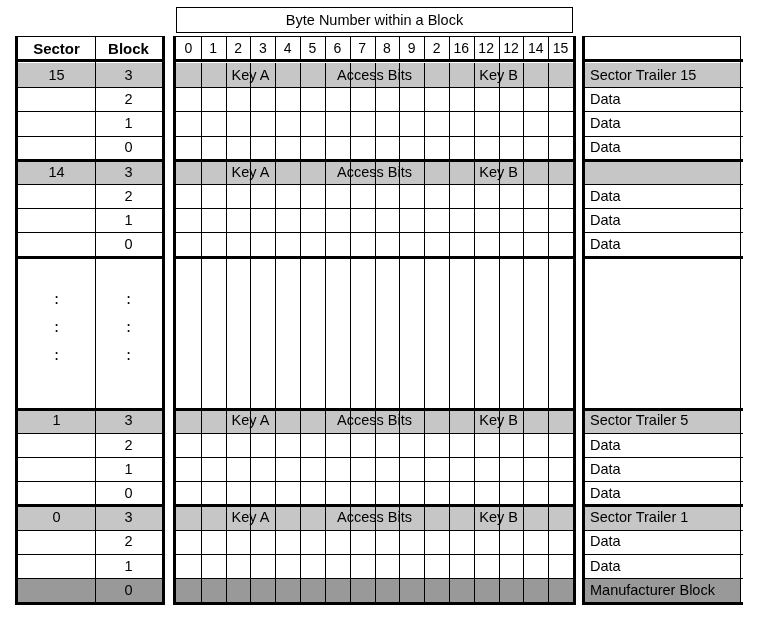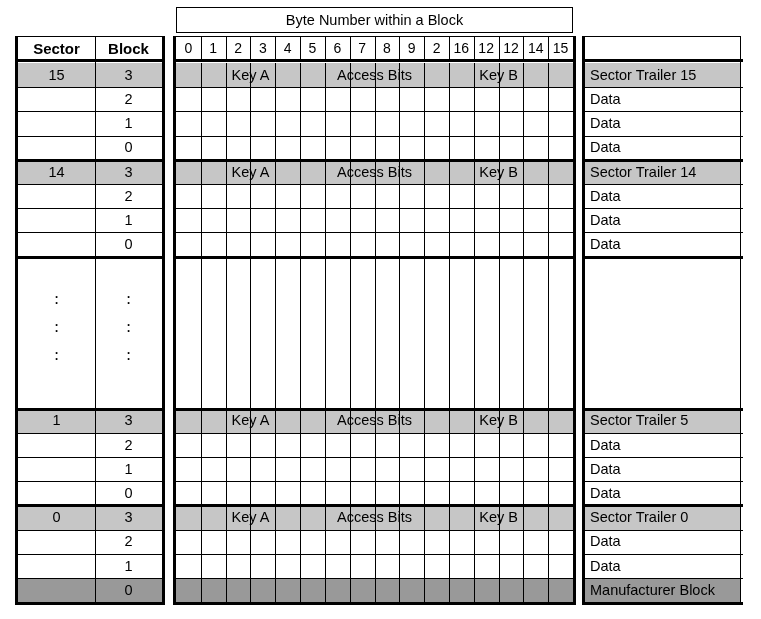--- a/index.html
+++ b/index.html
@@ -410,21 +410,20 @@
     <div class="cell center" style="left: 95px; top: 63px; width: 67px; height: 24.2px; z-index: 3;">3</div>
     <div class="cell left" style="left: 585px; top: 63px; width: 155px; height: 24.2px; z-index: 3;">Sector Trailer 15</div>
     <div class="cell center" style="left: 95px; top: 87.2px; width: 67px; height: 24.2px; z-index: 3;">2</div>
     <div class="cell left" style="left: 585px; top: 87.2px; width: 155px; height: 24.2px; z-index: 3;">Data</div>
     <div class="cell center" style="left: 95px; top: 111.4px; width: 67px; height: 24.2px; z-index: 3;">1</div>
     <div class="cell left" style="left: 585px; top: 111.4px; width: 155px; height: 24.2px; z-index: 3;">Data</div>
     <div class="cell center" style="left: 95px; top: 135.6px; width: 67px; height: 24.2px; z-index: 3;">0</div>
     <div class="cell left" style="left: 585px; top: 135.6px; width: 155px; height: 24.2px; z-index: 3;">Data</div>
     <div class="cell center" style="left: 18px; top: 159.8px; width: 77px; height: 24.2px; z-index: 3;">14</div>
     <div class="cell center" style="left: 95px; top: 159.8px; width: 67px; height: 24.2px; z-index: 3;">3</div>
-    <div class="cell left" style="left: 585px; top: 159.8px; width: 155px; height: 24.2px; z-index: 3;">Sector Trailer 14</div>
     <div class="cell center" style="left: 95px; top: 184px; width: 67px; height: 24.2px; z-index: 3;">2</div>
     <div class="cell left" style="left: 585px; top: 184px; width: 155px; height: 24.2px; z-index: 3;">Data</div>
     <div class="cell center" style="left: 95px; top: 208.2px; width: 67px; height: 24.2px; z-index: 3;">1</div>
     <div class="cell left" style="left: 585px; top: 208.2px; width: 155px; height: 24.2px; z-index: 3;">Data</div>
     <div class="cell center" style="left: 95px; top: 232.4px; width: 67px; height: 24.2px; z-index: 3;">0</div>
     <div class="cell left" style="left: 585px; top: 232.4px; width: 155px; height: 24.2px; z-index: 3;">Data</div>
     <div class="dots" style="left: 18px; top: 290.04px; width: 77px; height: 72.96px;">
       <div class="grp">:</div>
       <div class="grp">:</div>
       <div class="grp">:</div>
@@ -438,21 +437,21 @@
     <div class="cell center" style="left: 95px; top: 408.6px; width: 67px; height: 24.2px; z-index: 3;">3</div>
     <div class="cell left" style="left: 585px; top: 408.6px; width: 155px; height: 24.2px; z-index: 3;">Sector Trailer 5</div>
     <div class="cell center" style="left: 95px; top: 432.8px; width: 67px; height: 24.2px; z-index: 3;">2</div>
     <div class="cell left" style="left: 585px; top: 432.8px; width: 155px; height: 24.2px; z-index: 3;">Data</div>
     <div class="cell center" style="left: 95px; top: 457px; width: 67px; height: 24.2px; z-index: 3;">1</div>
     <div class="cell left" style="left: 585px; top: 457px; width: 155px; height: 24.2px; z-index: 3;">Data</div>
     <div class="cell center" style="left: 95px; top: 481.2px; width: 67px; height: 24.2px; z-index: 3;">0</div>
     <div class="cell left" style="left: 585px; top: 481.2px; width: 155px; height: 24.2px; z-index: 3;">Data</div>
     <div class="cell center" style="left: 18px; top: 505.4px; width: 77px; height: 24.2px; z-index: 3;">0</div>
     <div class="cell center" style="left: 95px; top: 505.4px; width: 67px; height: 24.2px; z-index: 3;">3</div>
-    <div class="cell left" style="left: 585px; top: 505.4px; width: 155px; height: 24.2px; z-index: 3;">Sector Trailer 0</div>
+    <div class="cell left" style="left: 585px; top: 505.4px; width: 155px; height: 24.2px; z-index: 3;">Sector Trailer 1</div>
     <div class="cell center" style="left: 95px; top: 529.6px; width: 67px; height: 24.2px; z-index: 3;">2</div>
     <div class="cell left" style="left: 585px; top: 529.6px; width: 155px; height: 24.2px; z-index: 3;">Data</div>
     <div class="cell center" style="left: 95px; top: 553.8px; width: 67px; height: 24.2px; z-index: 3;">1</div>
     <div class="cell left" style="left: 585px; top: 553.8px; width: 155px; height: 24.2px; z-index: 3;">Data</div>
     <div class="cell center" style="left: 95px; top: 578px; width: 67px; height: 24.2px; z-index: 3;">0</div>
     <div class="cell left" style="left: 585px; top: 578px; width: 155px; height: 24.2px; z-index: 3;">Manufacturer Block</div>
     <div class="rule thin-h" style="left: 18px; top: 87.2px; width: 147px; z-index: 5;"></div>
     <div class="rule thin-h" style="left: 173px; top: 87.2px; width: 403px; z-index: 5;"></div>
     <div class="rule thin-h" style="left: 582px; top: 87.2px; width: 161px; z-index: 5;"></div>
     <div class="rule thin-h" style="left: 18px; top: 111.4px; width: 147px; z-index: 5;"></div>

